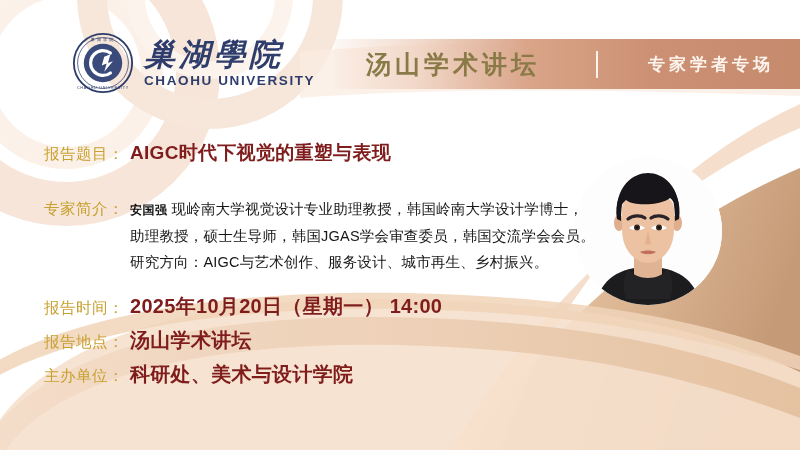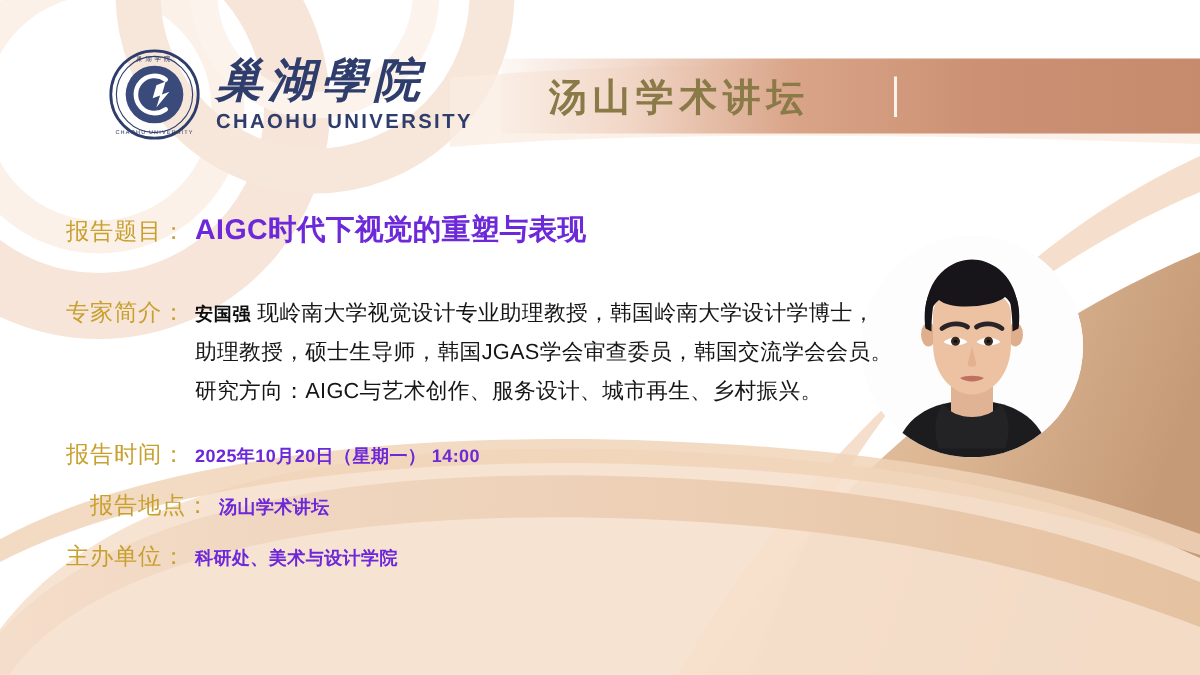--- a/index.html
+++ b/index.html
@@ -125,21 +125,21 @@
     white-space: nowrap;
   }
   .label {
     color: #c8a02f;
     font-size: 15.5px;
     font-weight: 500;
     letter-spacing: 0.5px;
     flex: 0 0 auto;
   }
   .value {
-    color: #6d28d9;
+    color: #7f1d1d;
     font-size: 17px;
     font-weight: 700;
     letter-spacing: 0.3px;
   }
 
   #row-title { left: 44px; top: 140px; }
   #row-title .value { font-size: 19px; margin-left: 6px; }
 
   #row-bio { left: 44px; top: 196px; }
   .bio-body {
@@ -157,24 +157,24 @@
   }
   .bio-name {
     font-size: 12px;
     font-weight: 700;
     color: #0d0d0d;
     letter-spacing: 0.5px;
     margin-right: 4px;
   }
 
   #row-time  { left: 44px; top: 293px; }
-  #row-place { left: 60px; top: 327px; text-align: center; }
+  #row-place { left: 44px; top: 327px; text-align: center; }
   #row-host  { left: 44px; top: 361px; }
   #row-time .value, #row-place .value, #row-host .value {
-    font-size: 12px;
+    font-size: 20px;
     margin-left: 6px;
   }
 
   
   .portrait {
     position: absolute;
     left: 574px;
     top: 157px;
     width: 148px;
     height: 148px;
@@ -249,20 +249,21 @@
 
       <div class="uni-names">
         <div class="uni-cn">巢湖學院</div>
         <div class="uni-en">CHAOHU  UNIVERSITY</div>
       </div>
     </div>
 
     <div class="banner">
       <span class="banner-main">汤山学术讲坛</span>
       <span class="banner-divider"></span>
+      <span class="banner-sub">专家学者专场</span>
     </div>
   </div>
 
   <div class="portrait">
     <svg width="148" height="148" viewBox="0 0 148 148" xmlns="http://www.w3.org/2000/svg">
       <rect x="0" y="0" width="148" height="148" fill="#fdfdfd"></rect>
 
       <path d="M22 148 C 26 122, 46 110, 74 110 C 102 110, 122 122, 126 148 Z" fill="#1c1c1e"></path>
 
       <path d="M60 96 L88 96 L88 118 C 88 124, 60 124, 60 118 Z" fill="#e0b394"></path>

